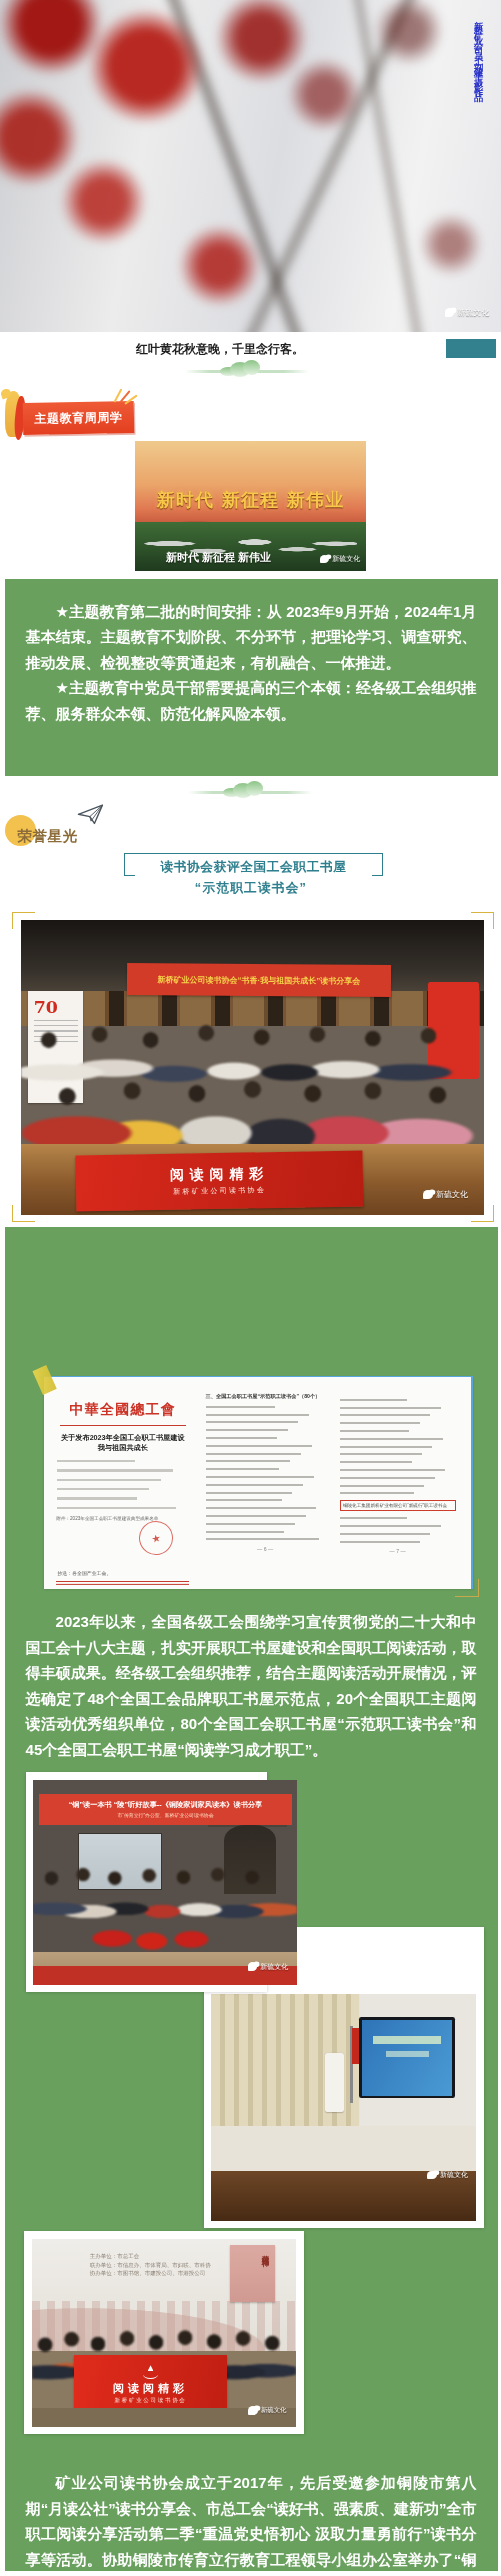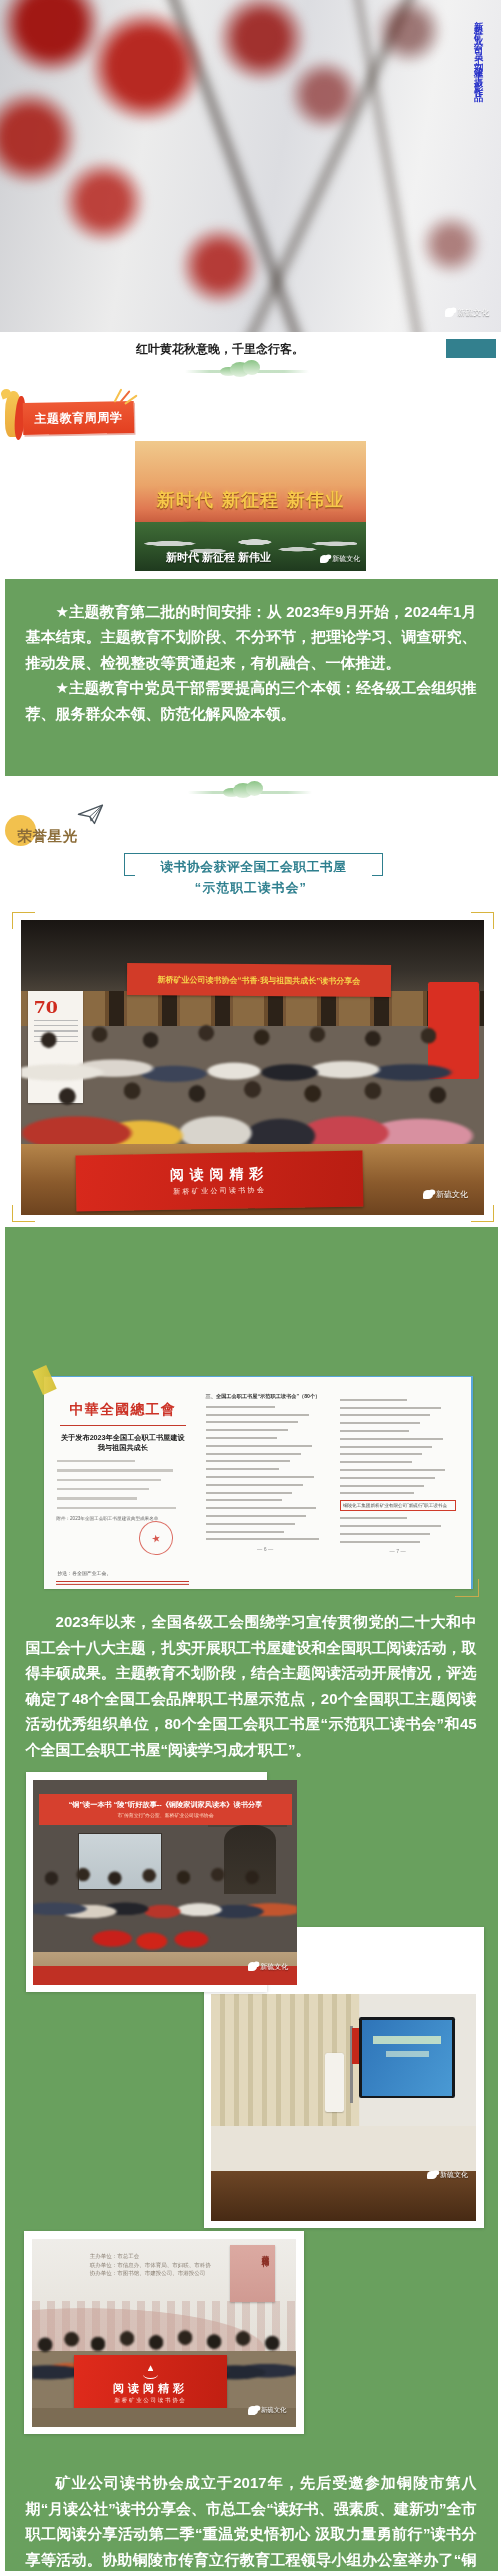--- a/index.html
+++ b/index.html
@@ -440,21 +440,21 @@
         <div class="tinybars">
             <div class="bar" style="width: 58%;"></div>
             <div class="bar" style="width: 87%;"></div>
             <div class="bar" style="width: 78%;"></div>
             <div class="bar" style="width: 69%;"></div>
           </div>
         <div class="pagenum">— 7 —</div>
       </div>
     </div>
 
-    <p class="article-p" id="ap2">2023年以来，全国各级工会围绕学习宣传贯彻党的二十大和中国工会十八大主题，扎实开展职工书屋建设和全国职工阅读活动，取得丰硕成果。主题教育不划阶段，结合主题阅读活动开展情况，评选确定了48个全国工会品牌职工书屋示范点，20个全国职工主题阅读活动优秀组织单位，80个全国工会职工书屋“示范职工读书会”和45个全国工会职工书屋“阅读学习成才职工”。</p>
+    <p class="article-p" id="ap2">2023年以来，全国各级工会围绕学习宣传贯彻党的二十大和中国工会十八大主题，扎实开展职工书屋建设和全国职工阅读活动，取得丰硕成果。经各级工会组织推荐，结合主题阅读活动开展情况，评选确定了48个全国工会品牌职工书屋示范点，20个全国职工主题阅读活动优秀组织单位，80个全国工会职工书屋“示范职工读书会”和45个全国工会职工书屋“阅读学习成才职工”。</p>
 
     <div class="abs wframe" id="photo2">
       <div class="content">
         <div class="abs" id="p2-curtain"></div>
         <div class="abs" id="p2-wall"></div>
         <div class="abs" id="p2-ac"></div>
         <div class="abs" id="p2-flagpole"></div>
         <div class="abs" id="p2-flag"></div>
         <div class="abs" id="p2-tv">
             <div class="scr"></div>

